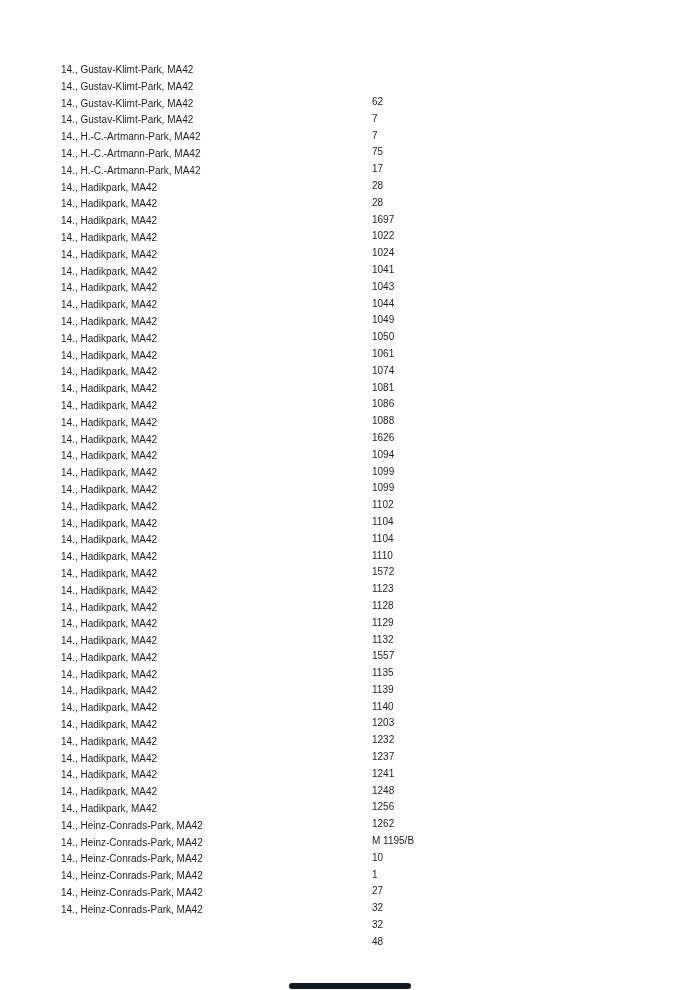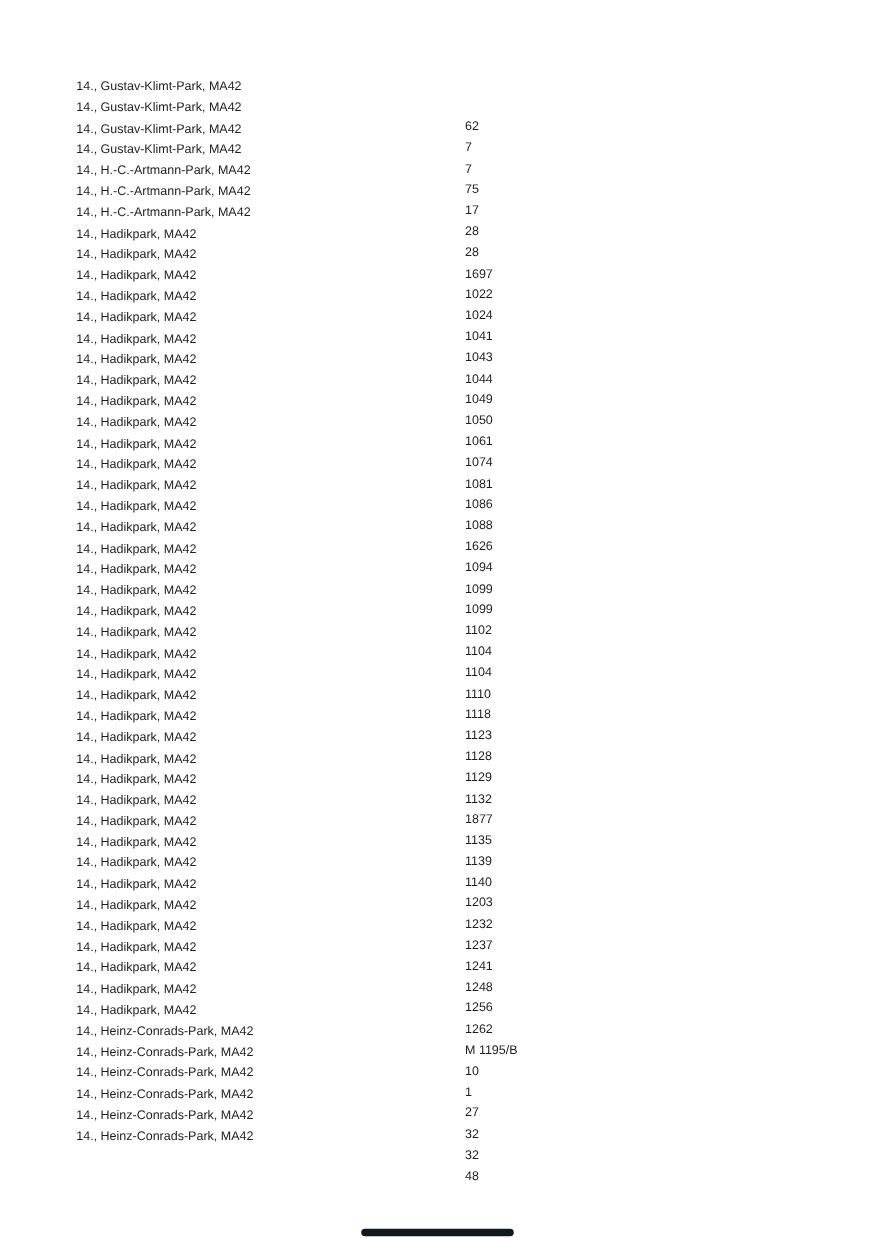--- a/index.html
+++ b/index.html
@@ -163,41 +163,41 @@
       <div class="row">
         <span class="loc">14., Hadikpark, MA42</span>
         <span class="val">1104</span>
       </div>
       <div class="row">
         <span class="loc">14., Hadikpark, MA42</span>
         <span class="val">1110</span>
       </div>
       <div class="row">
         <span class="loc">14., Hadikpark, MA42</span>
-        <span class="val">1118</span>
+        <span class="val">1572</span>
       </div>
       <div class="row">
         <span class="loc">14., Hadikpark, MA42</span>
         <span class="val">1123</span>
       </div>
       <div class="row">
         <span class="loc">14., Hadikpark, MA42</span>
         <span class="val">1128</span>
       </div>
       <div class="row">
         <span class="loc">14., Hadikpark, MA42</span>
         <span class="val">1129</span>
       </div>
       <div class="row">
         <span class="loc">14., Hadikpark, MA42</span>
         <span class="val">1132</span>
       </div>
       <div class="row">
         <span class="loc">14., Hadikpark, MA42</span>
-        <span class="val">1877</span>
+        <span class="val">1557</span>
       </div>
       <div class="row">
         <span class="loc">14., Hadikpark, MA42</span>
         <span class="val">1135</span>
       </div>
       <div class="row">
         <span class="loc">14., Hadikpark, MA42</span>
         <span class="val">1139</span>
       </div>
       <div class="row">

